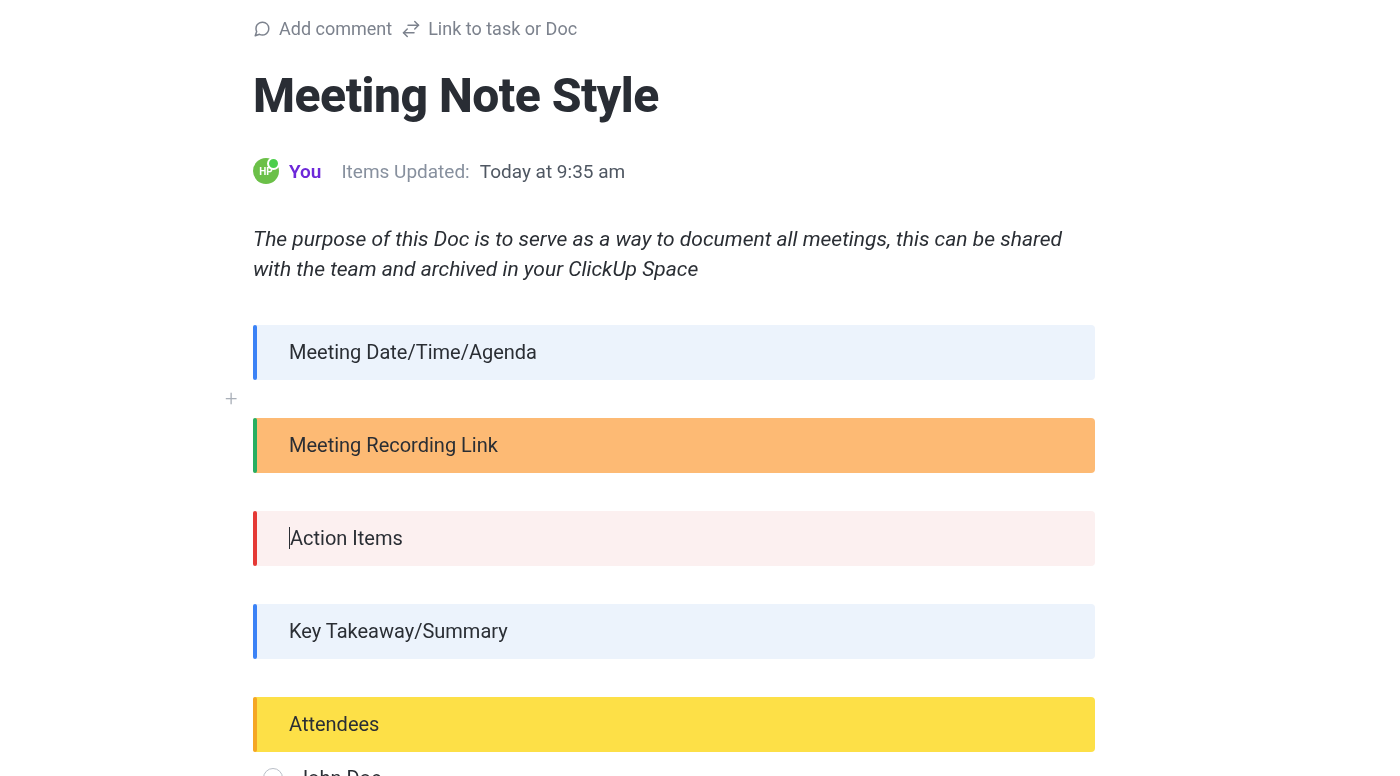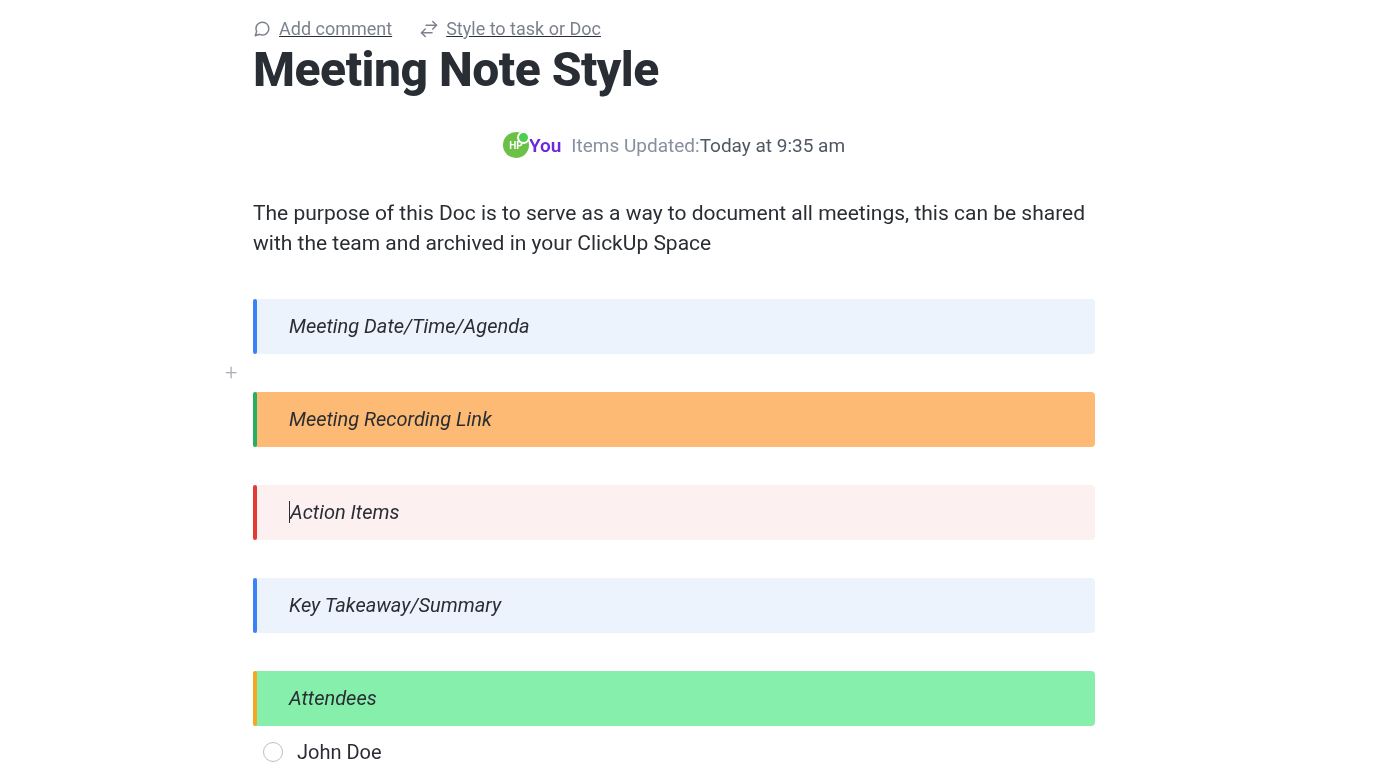--- a/index.html
+++ b/index.html
@@ -15,23 +15,22 @@
       height: 776px;
       overflow: hidden;
     }
     .container {
       padding: 18px 0 0 253px;
       max-width: 1095px;
     }
     .top-actions {
       display: flex;
       align-items: center;
-      gap: 28px;
-      margin-bottom: 2px;
-      text-decoration: underline;
+      gap: 10px;
+      margin-bottom: 28px;
     }
     .action-link {
       display: inline-flex;
       align-items: center;
       gap: 8px;
       color: #7c828d;
       font-size: 18px;
       cursor: pointer;
     }
     .action-link svg {
@@ -43,23 +42,23 @@
     .doc-title {
       font-size: 48px;
       font-weight: 800;
       color: #292d34;
       letter-spacing: -0.5px;
       margin-bottom: 34px;
     }
     .meta-row {
       display: flex;
       align-items: center;
+      gap: 10px;
       margin-bottom: 40px;
       font-size: 19px;
-      justify-content: center;
     }
     .avatar {
       width: 26px;
       height: 26px;
       border-radius: 50%;
       background: #6bc048;
       color: #ffffff;
       font-size: 10px;
       font-weight: 700;
       display: inline-flex;
@@ -88,20 +87,21 @@
     }
     .meta-time {
       color: #4f5762;
     }
     .doc-desc {
       font-size: 21px;
       line-height: 1.45;
       color: #2a2e34;
       margin-bottom: 40px;
       max-width: 845px;
+      font-style: italic;
     }
     .blocks {
       display: flex;
       flex-direction: column;
       gap: 38px;
       position: relative;
     }
     .block-row {
       position: relative;
     }
@@ -118,38 +118,37 @@
     }
     .callout {
       display: flex;
       align-items: center;
       height: 55px;
       border-radius: 4px;
       padding-left: 36px;
       font-size: 20px;
       color: #2a2e34;
       position: relative;
-      font-style: italic;
     }
     .callout::before {
       content: "";
       position: absolute;
       left: 0;
       top: 0;
       bottom: 0;
       width: 4px;
       border-radius: 3px;
     }
     .callout.blue { background: #ecf3fc; }
     .callout.blue::before { background: #3b82f6; }
     .callout.green { background: #fdba74; }
     .callout.green::before { background: #27ae60; }
     .callout.red { background: #fcf0f0; }
     .callout.red::before { background: #e53935; }
-    .callout.yellow { background: #86efac; }
+    .callout.yellow { background: #fde047; }
     .callout.yellow::before { background: #f5a623; }
     .attendees-list {
       margin-top: 14px;
       display: flex;
       flex-direction: column;
       gap: 10px;
       padding-left: 10px;
     }
     .attendee-item {
       display: flex;
@@ -186,21 +185,21 @@
       </svg>
       <span>Add comment</span>
     </span>
     <span class="action-link">
       <svg viewBox="0 0 24 24" stroke-width="2" stroke-linecap="round" stroke-linejoin="round">
         <polyline points="17 2 22 7 17 12"></polyline>
         <polyline points="7 22 2 17 7 12"></polyline>
         <line x1="22" y1="7" x2="8" y2="7"></line>
         <line x1="2" y1="17" x2="16" y2="17"></line>
       </svg>
-      <span>Style to task or Doc</span>
+      <span>Link to task or Doc</span>
     </span>
   </div>
 
   <h1 class="doc-title">Meeting Note Style</h1>
 
   <div class="meta-row">
     <span class="avatar">HP</span>
     <span class="meta-you">You</span>
     <span class="meta-label">Items Updated:</span>
     <span class="meta-time">Today at 9:35 am</span>

